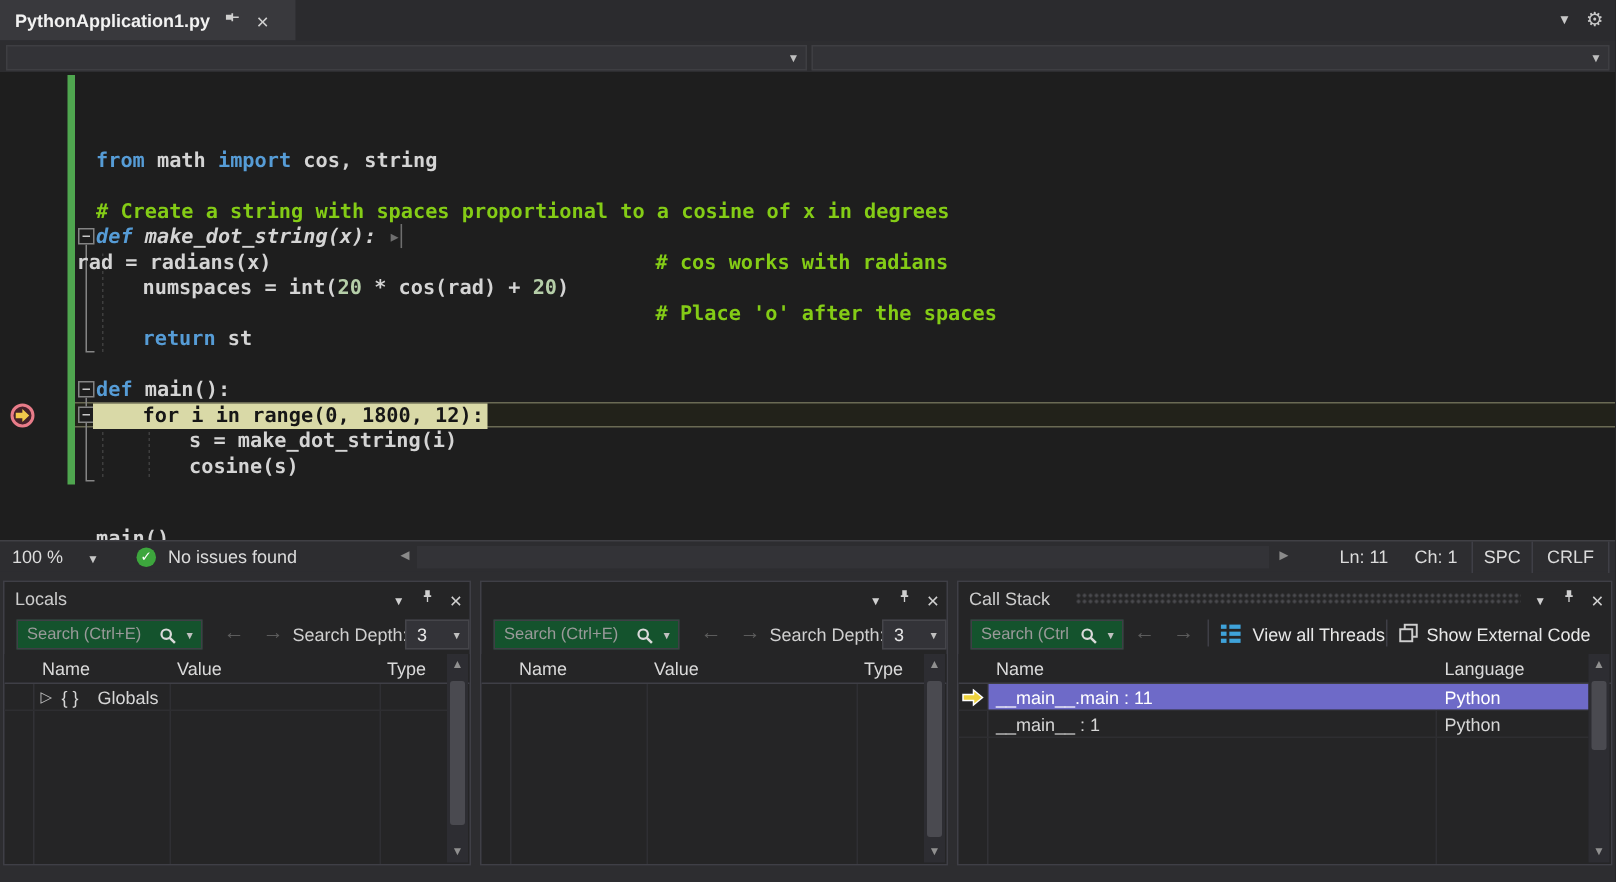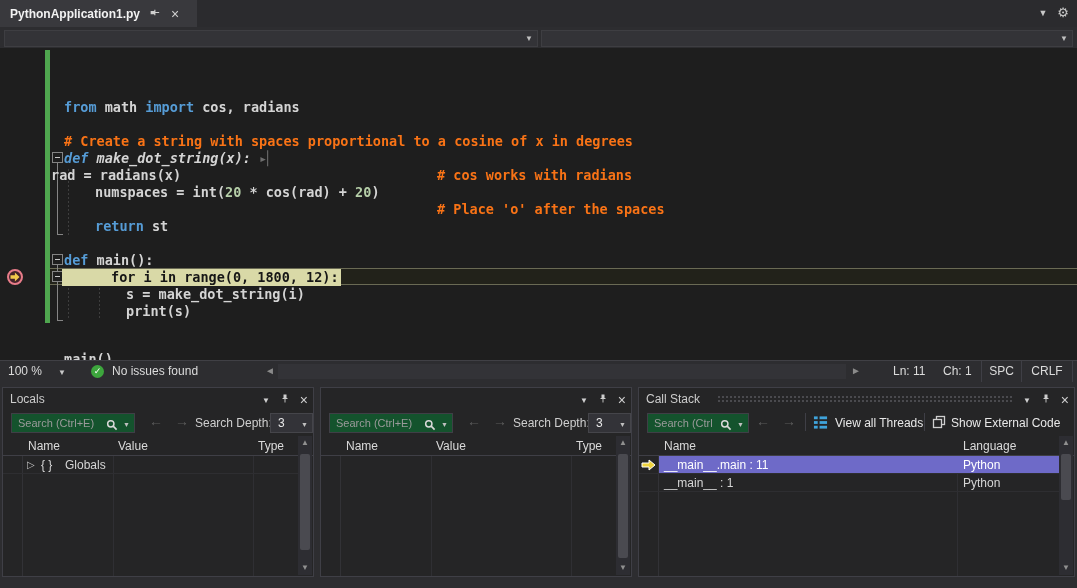--- a/index.html
+++ b/index.html
@@ -28,21 +28,21 @@
   .vbr { position:absolute; width:1px; background:#858585; z-index:2; }
   .hbr { position:absolute; height:1px; background:#858585; z-index:2; }
   .guide { position:absolute; width:1px; background:repeating-linear-gradient(to bottom,#3E3E3E 0 2px,transparent 2px 4px); z-index:2; }
   .foldbox { position:absolute; width:11px; height:11px; border:1px solid #848484; background:#1E1E1E; z-index:3; }
   .foldbox::after { content:""; position:absolute; left:2px; right:2px; top:4px; height:1px; background:#C8C8C8; }
   #code-lines { position:absolute; left:0; top:-48px; width:100%; z-index:4; }
   .cl { position:absolute; left:0; right:0; height:17px; line-height:17px; font-family:"DejaVu Sans Mono", monospace; font-size:13.5px; font-weight:bold; white-space:pre; }
   .cl .txt { display:inline-block; }
   .cl .hltxt { background:#D9D9A7; color:#161616; padding-right:2px; }
   .cl .cmt { position:absolute; left:437px; top:0; }
-  .tk-kw { color:#569CD6; } .tk-id { color:#D4D4D4; } .tk-cm { color:#f97316; }
+  .tk-kw { color:#569CD6; } .tk-id { color:#D4D4D4; } .tk-cm { color:#84cc16; }
   .tk-st { color:#D69D85; } .tk-nu { color:#B5CEA8; } .tk-dim { color:#6E6E6E; } .tk-hl { color:#161616; }
   #bp-icon { position:absolute; left:6px; top:220px; z-index:5; }
 
   
   #statusbar { position:absolute; left:0; top:360px; width:1077px; height:21px; background:#2D2D30; border-top:1px solid #404045; font-size:12px; color:#DCDCDC; }
   #statusbar .abs { position:absolute; top:3px; }
   #zoom-chev { position:absolute; left:58px; top:7px; color:#C8C8C8; font-size:8px; }
   #issues-icon { position:absolute; left:91px; top:4px; width:13px; height:13px; border-radius:50%; background:#3DA63D; color:#FFFFFF; font-size:9px; line-height:13px; text-align:center; }
   .scroll-arrow { position:absolute; top:4px; color:#8A8A8A; font-size:10px; }
   #hscroll-track { position:absolute; left:278px; top:3px; width:568px; height:15px; background:#333337; }
@@ -130,31 +130,31 @@
     <div class="foldbox" style="left:52px; top:223px;"></div>
 
     <div id="bp-icon">
       <svg width="18" height="18" viewBox="0 0 18 18">
         <circle cx="9" cy="9" r="7" fill="#44222A" stroke="#E87C89" stroke-width="2"></circle>
         <path d="M4.5 7.2 h4.4 V4.6 l4.6 4.4 -4.6 4.4 V10.8 H4.5 z" fill="#F2C84B"></path>
       </svg>
     </div>
 
     <div id="code-lines">
-        <div class="cl" style="top: 99px;"><span class="txt" style="margin-left: 64px;"><span class="tk-kw">from</span><span class="tk-id"> math </span><span class="tk-kw">import</span><span class="tk-id"> cos, radians</span></span></div>
+        <div class="cl" style="top: 99px;"><span class="txt" style="margin-left: 64px;"><span class="tk-kw">from</span><span class="tk-id"> math </span><span class="tk-kw">import</span><span class="tk-id"> cos, string</span></span></div>
         <div class="cl" style="top: 133px;"><span class="txt" style="margin-left: 64px;"><span class="tk-cm"># Create a string with spaces proportional to a cosine of x in degrees</span></span></div>
         <div class="cl" style="top: 150px;"><span class="txt" style="margin-left: 64px; font-style: italic;"><span class="tk-kw">def</span><span class="tk-id"> make_dot_string(x): </span><span class="tk-dim">▸▏</span></span></div>
         <div class="cl" style="top: 167px;"><span class="txt" style="margin-left: 51px;"><span class="tk-id">rad = radians(x)</span></span><span class="cmt tk-cm"># cos works with radians</span></div>
         <div class="cl" style="top: 184px;"><span class="txt" style="margin-left: 95px;"><span class="tk-id">numspaces = int(</span><span class="tk-nu">20</span><span class="tk-id"> * cos(rad) + </span><span class="tk-nu">20</span><span class="tk-id">)</span></span></div>
         <div class="cl" style="top: 201px;"><span class="cmt tk-cm"># Place 'o' after the spaces</span></div>
         <div class="cl" style="top: 218px;"><span class="txt" style="margin-left: 95px;"><span class="tk-kw">return</span><span class="tk-id"> st</span></span></div>
         <div class="cl" style="top: 252px;"><span class="txt" style="margin-left: 64px;"><span class="tk-kw">def</span><span class="tk-id"> main():</span></span></div>
-        <div class="cl" style="top: 269px;"><span class="txt hltxt" style="margin-left: 62px; padding-left: 49px;"><span class="tk-hl">for i in range(0, 1800, 12):</span></span></div>
+        <div class="cl" style="top: 269px;"><span class="txt hltxt" style="margin-left: 62px; padding-left: 33px;"><span class="tk-hl">for i in range(0, 1800, 12):</span></span></div>
         <div class="cl" style="top: 286px;"><span class="txt" style="margin-left: 126px;"><span class="tk-id">s = make_dot_string(i)</span></span></div>
-        <div class="cl" style="top: 303px;"><span class="txt" style="margin-left: 126px;"><span class="tk-id">print(s)</span></span></div>
+        <div class="cl" style="top: 303px;"><span class="txt" style="margin-left: 126px;"><span class="tk-id">cosine(s)</span></span></div>
         <div class="cl" style="top: 351px;"><span class="txt" style="margin-left: 64px;"><span class="tk-id">main()</span></span></div>
       </div>
   </div>
 
   <div id="statusbar">
     <span class="abs" style="left:8px;">100 %</span>
     <span id="zoom-chev">▼</span>
     <span id="issues-icon">✓</span>
     <span class="abs" style="left:112px;">No issues found</span>
     <span class="scroll-arrow" style="left:265px;">◄</span>

